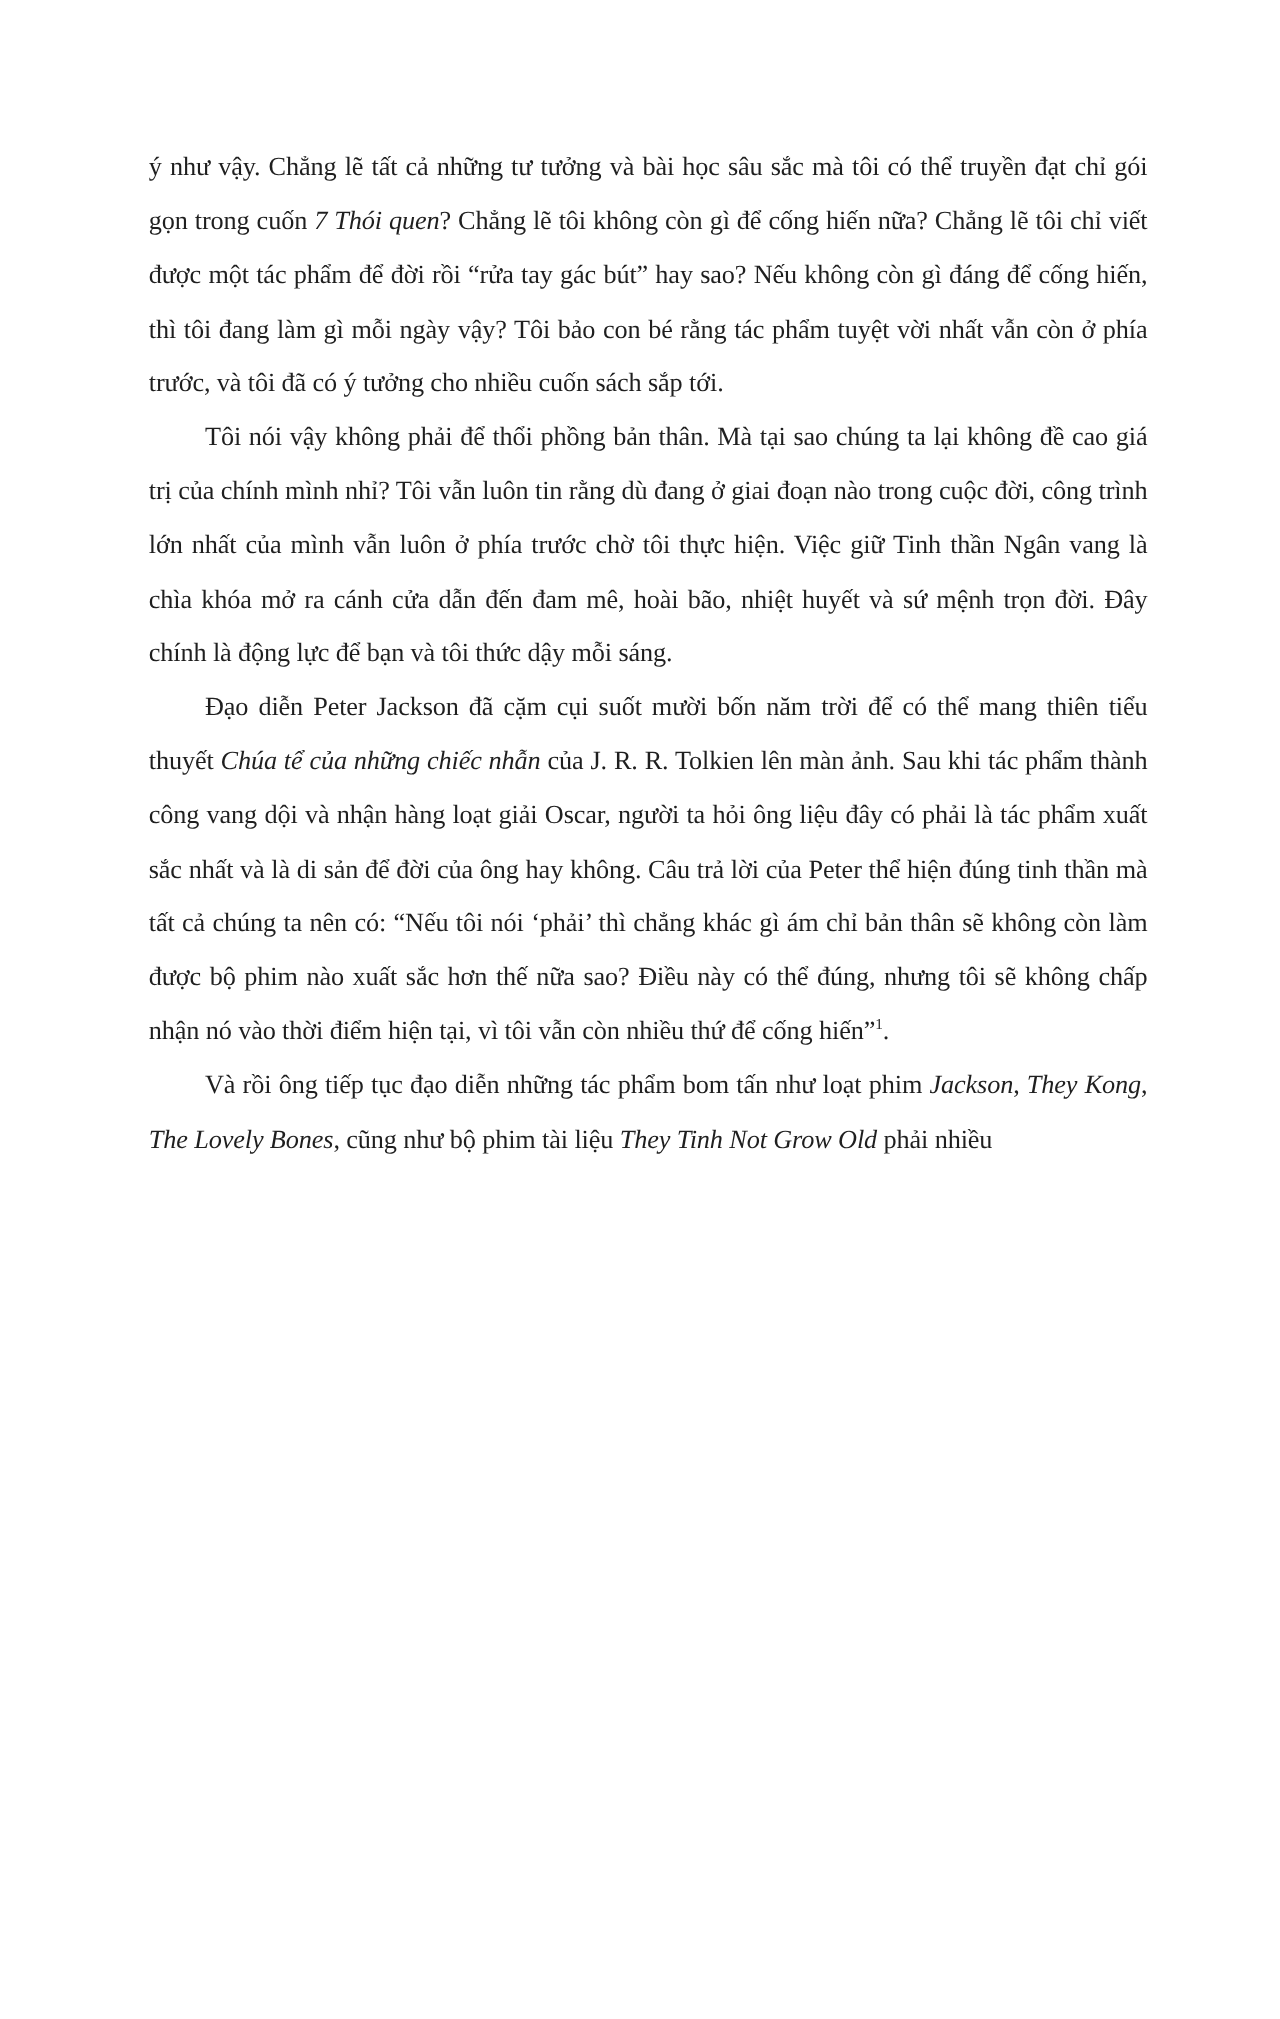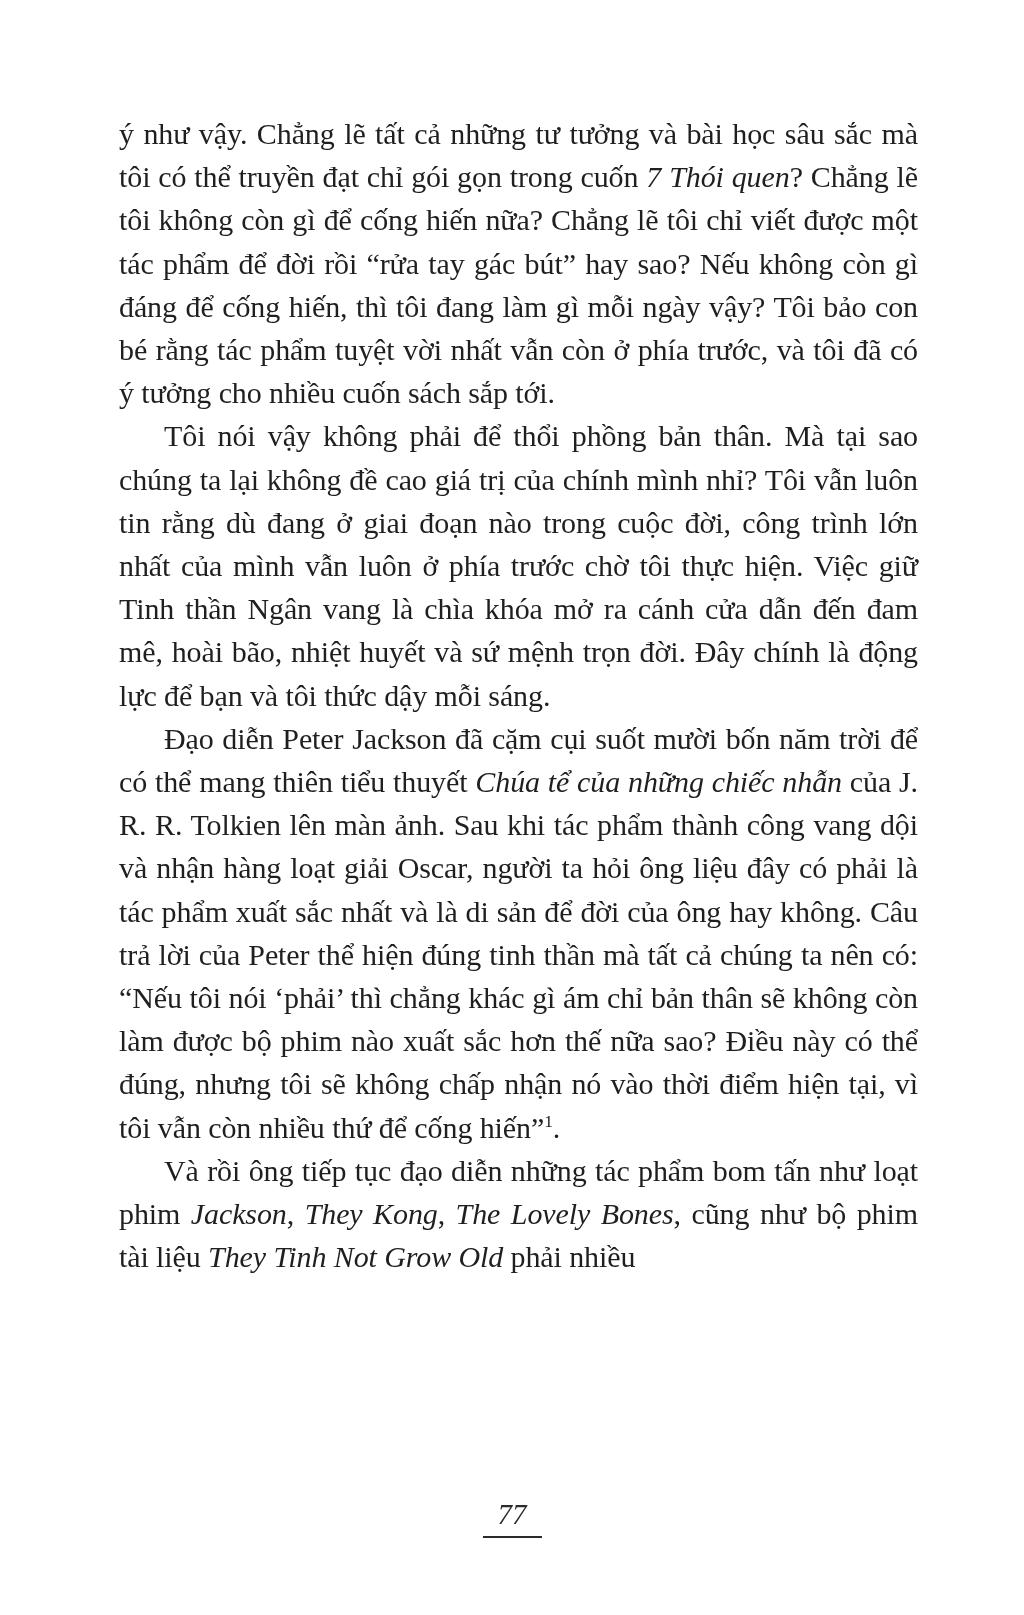--- a/index.html
+++ b/index.html
@@ -17,21 +17,21 @@
   .page {
     position: absolute;
     inset: 0;
   }
   .text-body {
     position: absolute;
     top: 112px;
     left: 119px;
     width: 799px;
     color: #1f1f1f;
-    font-size: 30px;
+    font-size: 21px;
     line-height: 43.2px;
     text-align: justify;
     letter-spacing: -0.1px;
   }
   .para {
     margin: 0;
     padding: 0;
   }
   .para.indent {
     text-indent: 45px;
@@ -64,16 +64,13 @@
 </head>
 <body style="background: rgb(255, 255, 255);">
 
 <div class="page">
   <div class="text-body" style="color: rgb(31, 31, 31);">
       <p class="para"><span>ý như vậy. Chẳng lẽ tất cả những tư tưởng và bài học sâu sắc mà tôi có thể truyền đạt chỉ gói gọn trong cuốn </span><i>7 Thói quen</i><span>? Chẳng lẽ tôi không còn gì để cống hiến nữa? Chẳng lẽ tôi chỉ viết được một tác phẩm để đời rồi “rửa tay gác bút” hay sao? Nếu không còn gì đáng để cống hiến, thì tôi đang làm gì mỗi ngày vậy? Tôi bảo con bé rằng tác phẩm tuyệt vời nhất vẫn còn ở phía trước, và tôi đã có ý tưởng cho nhiều cuốn sách sắp tới.</span></p>
       <p class="para indent"><span>Tôi nói vậy không phải để thổi phồng bản thân. Mà tại sao chúng ta lại không đề cao giá trị của chính mình nhỉ? Tôi vẫn luôn tin rằng dù đang ở giai đoạn nào trong cuộc đời, công trình lớn nhất của mình vẫn luôn ở phía trước chờ tôi thực hiện. Việc giữ Tinh thần Ngân vang là chìa khóa mở ra cánh cửa dẫn đến đam mê, hoài bão, nhiệt huyết và sứ mệnh trọn đời. Đây chính là động lực để bạn và tôi thức dậy mỗi sáng.</span></p>
       <p class="para indent"><span>Đạo diễn Peter Jackson đã cặm cụi suốt mười bốn năm trời để có thể mang thiên tiểu thuyết </span><i>Chúa tể của những chiếc nhẫn</i><span> của J. R. R. Tolkien lên màn ảnh. Sau khi tác phẩm thành công vang dội và nhận hàng loạt giải Oscar, người ta hỏi ông liệu đây có phải là tác phẩm xuất sắc nhất và là di sản để đời của ông hay không. Câu trả lời của Peter thể hiện đúng tinh thần mà tất cả chúng ta nên có: “Nếu tôi nói ‘phải’ thì chẳng khác gì ám chỉ bản thân sẽ không còn làm được bộ phim nào xuất sắc hơn thế nữa sao? Điều này có thể đúng, nhưng tôi sẽ không chấp nhận nó vào thời điểm hiện tại, vì tôi vẫn còn nhiều thứ để cống hiến”</span><sup>1</sup><span>.</span></p>
       <p class="para indent"><span>Và rồi ông tiếp tục đạo diễn những tác phẩm bom tấn như loạt phim </span><i>Jackson</i><span>, </span><i>They Kong</i><span>, </span><i>The Lovely Bones</i><span>, cũng như bộ phim tài liệu </span><i>They Tinh Not Grow Old</i><span> phải nhiều</span></p>
     </div>
-  <div class="footer">
-    <span class="page-number">77</span>
-  </div>
 </div>
 
 </body></html>

